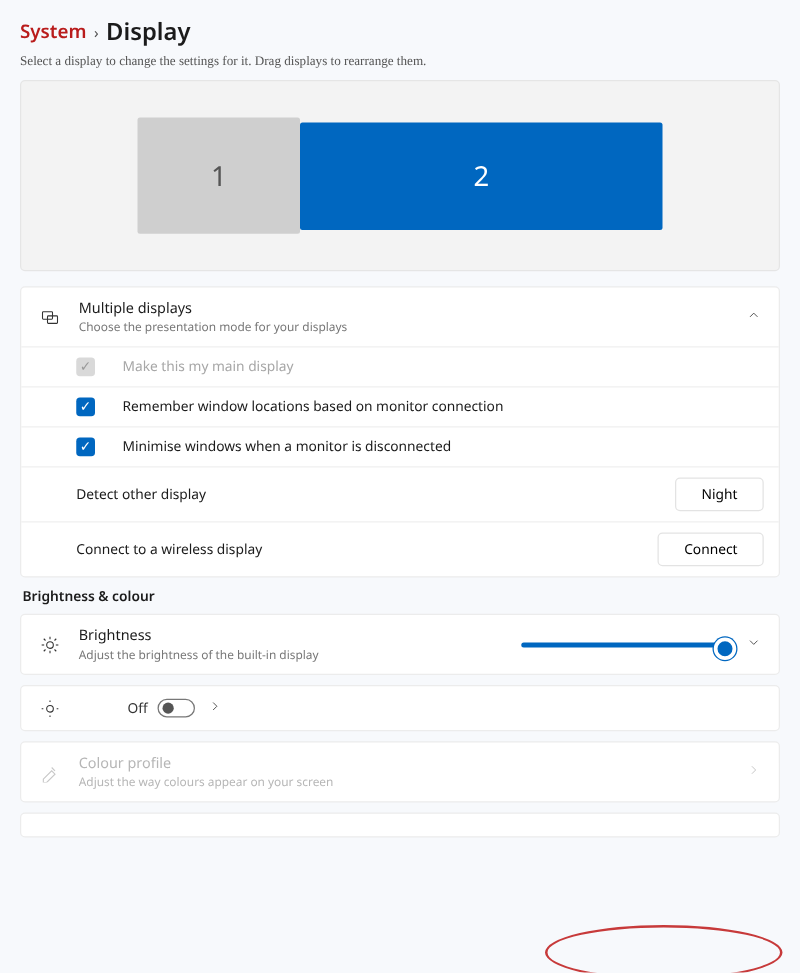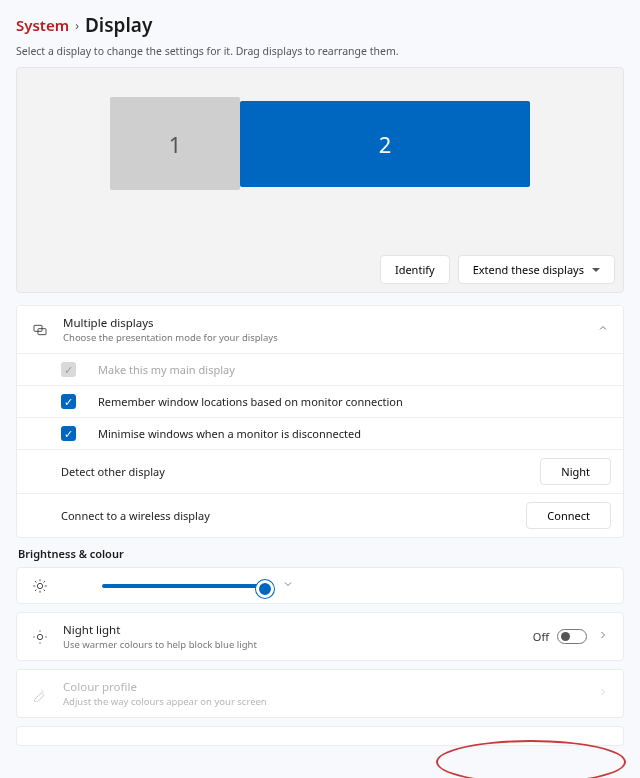--- a/index.html
+++ b/index.html
@@ -2,21 +2,21 @@
 <html><head>
 <meta charset="utf-8">
 <style>
   * { box-sizing: border-box; margin: 0; padding: 0; font-family: "Segoe UI", system-ui, sans-serif; }
   body { background: #f7f9fc; width: 640px; height: 778px; overflow: hidden; color: #1b1b1b; font-size: 12px; }
   .page { padding: 12px 16px 0 16px; }
   .breadcrumb { display:flex; align-items:center; gap:6px; margin-bottom:6px;}
   .breadcrumb .parent { color:#b91c1c; font-size:15px; font-weight:600;}
   .breadcrumb .chev { color:#555; }
   .breadcrumb .current { font-size:19px; font-weight:600; }
-  .subtext { color:#555; font-size:10.5px; margin-bottom:9px; }
+  .subtext { color:#555; font-size:10.5px; margin-bottom:9px;font-family:Liberation Serif, serif; }
 
   .arrange-box { border:1px solid #e5e5e5; background:#f3f3f3; border-radius:4px; padding:8px 8px 8px 8px; margin-bottom:12px; }
   .monitors { height:135px; display:flex; align-items:center; justify-content:center; gap:0; }
   .mon { display:flex; align-items:center; justify-content:center; color:#fff; border-radius:2px;}
   .mon1 { width:130px; height:93px; background:#cfcfcf; color:#555; font-size:22px; }
   .mon2 { width:290px; height:86px; background:#0067c0; font-size:22px; }
   .arrange-actions { display:flex; justify-content:flex-end; gap:8px; margin-top:44px;}
   .btn { background:#fff; border:1px solid #e3e3e3; border-radius:4px; padding:6px 14px; font-size:11px; cursor:pointer;}
   .btn.small { padding:5px 20px; }
   .btn.drop::after { content:""; display:inline-block; margin-left:8px; border:4px solid transparent; border-top-color:#555; transform:translateY(2px);}
@@ -65,24 +65,20 @@
     <span class="chev">›</span>
     <span class="current">Display</span>
   </div>
   <div class="subtext">Select a display to change the settings for it. Drag displays to rearrange them.</div>
 
   <div class="arrange-box">
     <div class="monitors">
       <div class="mon mon1">1</div>
       <div class="mon mon2">2</div>
     </div>
-    <div class="arrange-actions">
-      <button class="btn">Identify</button>
-      <button class="btn drop">Extend these displays</button>
-    </div>
   </div>
 
   <div class="card">
     <div class="row">
       <span class="icon-col">
         <svg viewBox="0 0 24 24">
             <rect x="3" y="5" width="12" height="9" rx="1"></rect>
             <rect x="9" y="10" width="12" height="9" rx="1"></rect>
           </svg>
       </span>
@@ -130,43 +126,43 @@
             <line x1="12" y1="2" x2="12" y2="5"></line>
             <line x1="12" y1="19" x2="12" y2="22"></line>
             <line x1="2" y1="12" x2="5" y2="12"></line>
             <line x1="19" y1="12" x2="22" y2="12"></line>
             <line x1="4.5" y1="4.5" x2="6.6" y2="6.6"></line>
             <line x1="17.4" y1="17.4" x2="19.5" y2="19.5"></line>
             <line x1="4.5" y1="19.5" x2="6.6" y2="17.4"></line>
             <line x1="17.4" y1="6.6" x2="19.5" y2="4.5"></line>
           </svg>
       </span>
+      <div class="title-col">
+        <div class="t">Brightness</div>
+        <div class="d">Adjust the brightness of the built-in display</div>
+      </div>
       <div class="val-col">
         <div class="slider"></div>
         <span class="chev-col">
           <svg viewBox="0 0 24 24">
               <polyline points="6 9 12 15 18 9"></polyline>
             </svg>
         </span>
       </div>
     </div>
   </div>
 
   <div class="card">
     <div class="row">
       <span class="icon-col">
         <svg viewBox="0 0 24 24">
             <circle cx="12" cy="12" r="4"></circle>
             <path d="M12 4v-2M12 22v-2M4 12h-2M22 12h-2"></path>
           </svg>
       </span>
-      <div class="title-col">
-        <div class="t">Night light</div>
-        <div class="d">Use warmer colours to help block blue light</div>
-      </div>
       <div class="val-col">
         <span class="toggle-label">Off</span>
         <span class="toggle"></span>
         <span class="chev-col">
           <svg viewBox="0 0 24 24">
               <polyline points="9 6 15 12 9 18"></polyline>
             </svg>
         </span>
       </div>
     </div>

